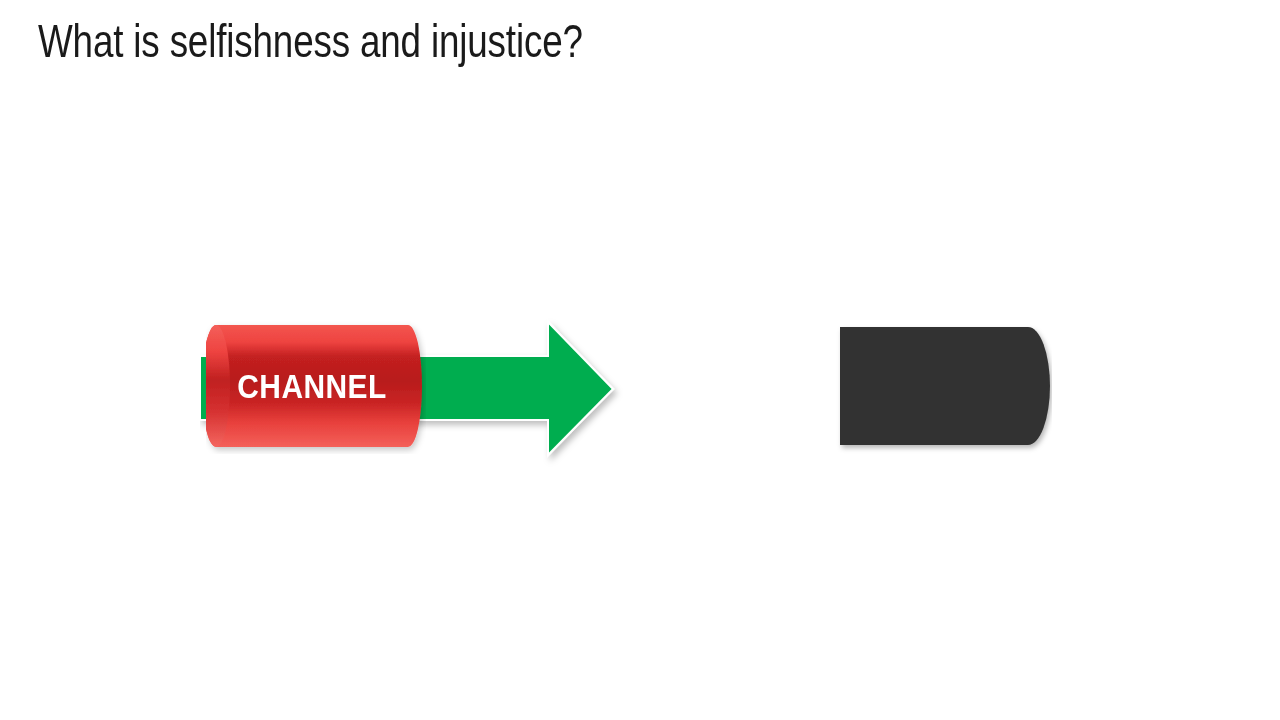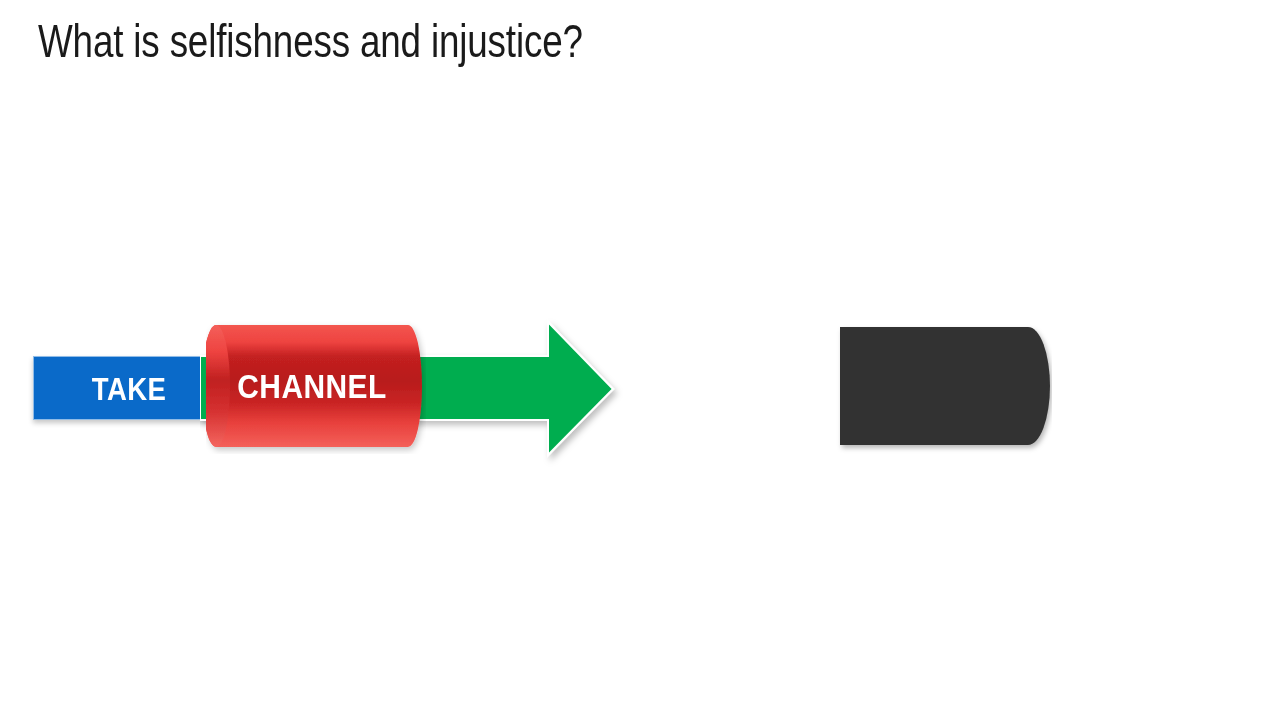--- a/index.html
+++ b/index.html
@@ -158,23 +158,20 @@
 
     <svg class="green-arrow" viewBox="0 0 430 155">
       <defs>
         <filter id="arrowShadow" x="-20%" y="-20%" width="150%" height="150%">
           <feDropShadow dx="3" dy="4" stdDeviation="3" flood-color="#000000" flood-opacity="0.25"></feDropShadow>
         </filter>
       </defs>
       <path d="M 0 44 L 348 44 L 348 10 L 413 77 L 348 143 L 348 108 L 0 108 Z" fill="#00ad4f" stroke="#ffffff" stroke-width="2" filter="url(#arrowShadow)"></path>
     </svg>
 
-    <div class="take-bar">
-      <div class="take-label">TAKE</div>
-    </div>
 
     <svg class="cylinder" viewBox="0 0 220 136">
       <defs>
         <linearGradient id="cylBody" x1="0" y1="0" x2="0" y2="1">
           <stop offset="0%" stop-color="#f3564f"></stop>
           <stop offset="14%" stop-color="#ee4340"></stop>
           <stop offset="26%" stop-color="#c32020"></stop>
           <stop offset="46%" stop-color="#b81c1c"></stop>
           <stop offset="64%" stop-color="#c92424"></stop>
           <stop offset="80%" stop-color="#e8403c"></stop>

